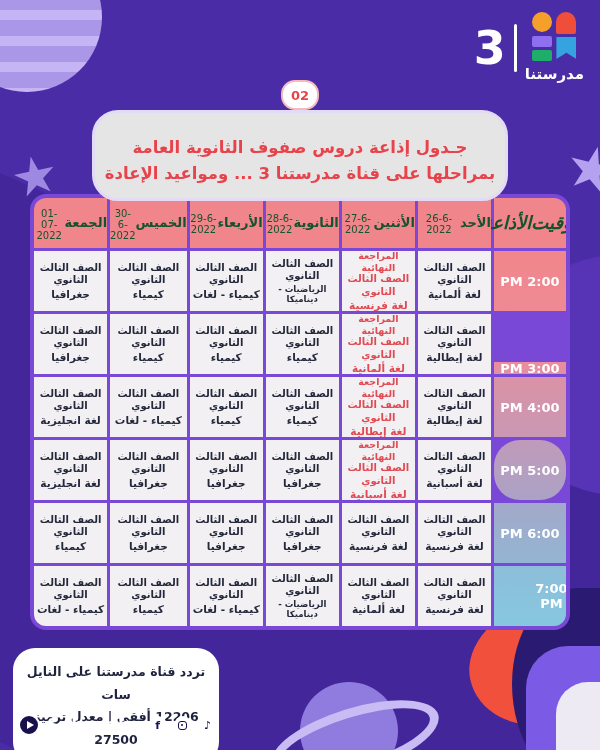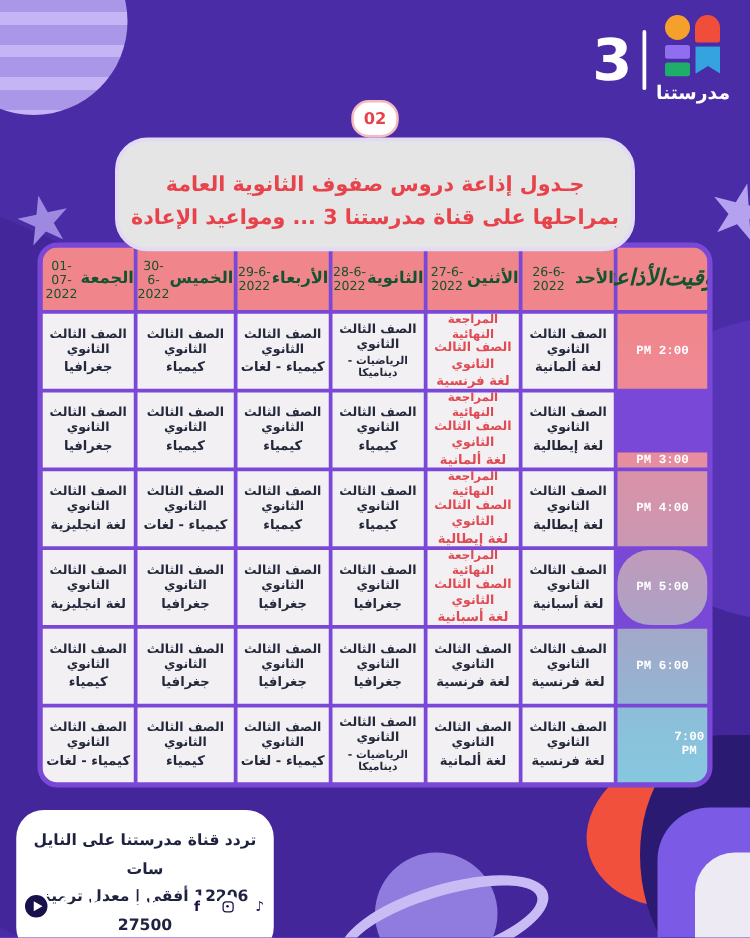--- a/index.html
+++ b/index.html
@@ -60,21 +60,21 @@
   .schedule .th .day-name{font-size:13px;font-weight:bold;line-height:1.2;}
   .schedule .th .day-date{font-size:10px;margin-top:2px;}
   .schedule .th.time-h{font-size:18px;font-weight:bold;line-height:1.3;font-style:italic;}
   .schedule .td{background:#F2F0F3;color:#23283A;display:flex;flex-direction:column;align-items:center;justify-content:center;
     text-align:center;padding:2px 1px;overflow:hidden;}
   .schedule .td .prefix{font-size:9.5px;font-weight:bold;line-height:1.2;color:#E04A52;}
   .schedule .td .grade{font-size:10px;font-weight:bold;line-height:1.25;}
   .schedule .td .subject{font-size:10.5px;font-weight:bold;line-height:1.2;margin-top:1px;}
   .schedule .td .subject.small{font-size:8.6px;}
   .schedule .td.highlight .grade,.schedule .td.highlight .subject{color:#E04A52;}
-  .schedule .td.time{color:#fff;font-size:10px;font-weight:bold;font-family:Liberation Mono, monospace;}
+  .schedule .td.time{color:#fff;font-size:13px;font-weight:bold;}
   
   .freq-box{position:absolute;left:13px;top:648px;width:206px;background:#fff;border-radius:22px;
     padding:13px 8px;text-align:center;direction:rtl;z-index:2;box-sizing:border-box;}
   .freq-box div{color:#1F2340;font-weight:bold;font-size:12.5px;line-height:1.8;}
   .subscribe{position:absolute;left:18px;top:714px;display:flex;align-items:center;gap:7px;z-index:3;direction:ltr;}
   .play-circle{width:22px;height:22px;border-radius:50%;background:#17104A;border:2px solid #fff;
     display:flex;align-items:center;justify-content:center;box-sizing:border-box;}
   .play-tri{width:0;height:0;border-left:7px solid #fff;border-top:4.5px solid transparent;border-bottom:4.5px solid transparent;margin-left:2px;}
   .subscribe .label{color:#fff;font-size:17px;font-weight:bold;}
   .soc{width:18px;height:18px;border-radius:50%;background:#fff;color:#17104A;display:flex;align-items:center;justify-content:center;

